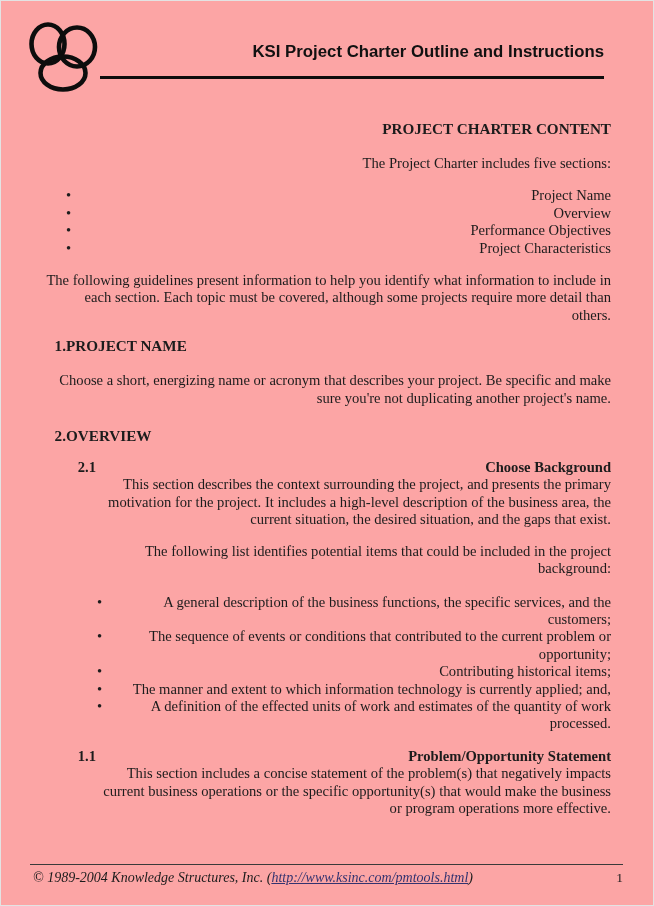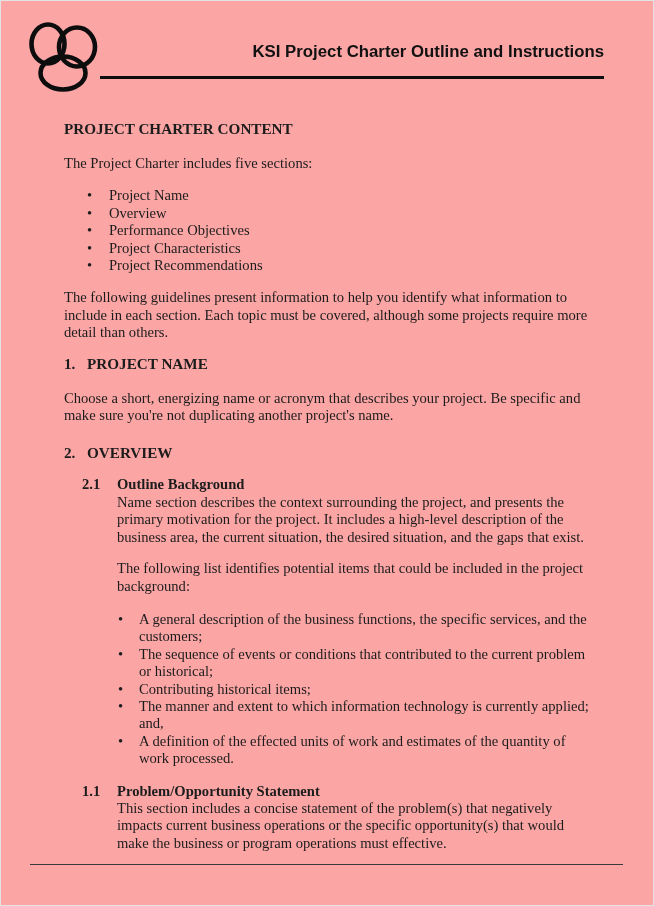--- a/index.html
+++ b/index.html
@@ -24,21 +24,21 @@
     font-weight: bold; font-size: 16.8px; line-height: 19px;
     color: #111;
     white-space: nowrap;
   }
   .header-rule {
     position: absolute; top: 76px; left: 100px; right: 50px;
     height: 3px; background: #0d0d0d;
   }
 
   
-  .content { padding: 0 64px; font-size: 14.6px; line-height: 17.4px; }
+  .content { padding: 0 43px; font-size: 14.6px; line-height: 17.4px; text-align: right; }
 
   .doc-heading {
     margin: 20px 0 0; font-size: 15.2px; font-weight: bold; line-height: 18px;
   }
   .intro { margin: 17px 0 0; }
   .guidelines { margin: 15px 0 0; }
 
   ul.bullet-list { list-style: none; margin: 15px 0 0; padding: 0 0 0 45px; }
   ul.bullet-list li { position: relative; }
   ul.bullet-list li::before {
@@ -98,58 +98,63 @@
 
     <div class="doc-heading">PROJECT CHARTER CONTENT</div>
 
     <p class="intro">The Project Charter includes five sections:</p>
 
     <ul class="bullet-list">
       <li>Project Name</li>
       <li>Overview</li>
       <li>Performance Objectives</li>
       <li>Project Characteristics</li>
-      <li>Project Recommendations</li>
     </ul>
 
     <p class="guidelines">The following guidelines present information to help you identify what information to include in each section. Each topic must be covered, although some projects require more detail than others.</p>
 
     <div class="section-heading">
       <span class="section-number">1.</span>
       <span>PROJECT NAME</span>
     </div>
 
     <p class="section-body">Choose a short, energizing name or acronym that describes your project. Be specific and make sure you're not duplicating another project's name.</p>
 
     <div class="section-heading overview">
       <span class="section-number">2.</span>
       <span>OVERVIEW</span>
     </div>
 
     <div class="subsection">
       <span class="sub-number">2.1</span>
       <div class="sub-body">
-        <div class="sub-title">Outline Background</div>
-        <p>Name section describes the context surrounding the project, and presents the primary motivation for the project. It includes a high-level description of the business area, the current situation, the desired situation, and the gaps that exist.</p>
+        <div class="sub-title">Choose Background</div>
+        <p>This section describes the context surrounding the project, and presents the primary motivation for the project. It includes a high-level description of the business area, the current situation, the desired situation, and the gaps that exist.</p>
         <p class="spaced">The following list identifies potential items that could be included in the project background:</p>
         <ul class="inner-list">
           <li>A general description of the business functions, the specific services, and the customers;</li>
-          <li>The sequence of events or conditions that contributed to the current problem or historical;</li>
+          <li>The sequence of events or conditions that contributed to the current problem or opportunity;</li>
           <li>Contributing historical items;</li>
           <li>The manner and extent to which information technology is currently applied; and,</li>
           <li>A definition of the effected units of work and estimates of the quantity of work processed.</li>
         </ul>
       </div>
     </div>
 
     <div class="subsection second">
       <span class="sub-number">1.1</span>
       <div class="sub-body">
         <div class="sub-title">Problem/Opportunity Statement</div>
-        <p>This section includes a concise statement of the problem(s) that negatively impacts current business operations or the specific opportunity(s) that would make the business or program operations must effective.</p>
+        <p>This section includes a concise statement of the problem(s) that negatively impacts current business operations or the specific opportunity(s) that would make the business or program operations more effective.</p>
       </div>
     </div>
 
   </div>
 
   <div class="footer-rule"></div>
+  <div class="footer-row">
+    <span>
+      <span>© 1989-2004 Knowledge Structures, Inc. (</span><a class="footer-link">http://www.ksinc.com/pmtools.html</a><span>)</span>
+    </span>
+    <span class="page-number">1</span>
+  </div>
 
 </div>
 
 </body></html>

